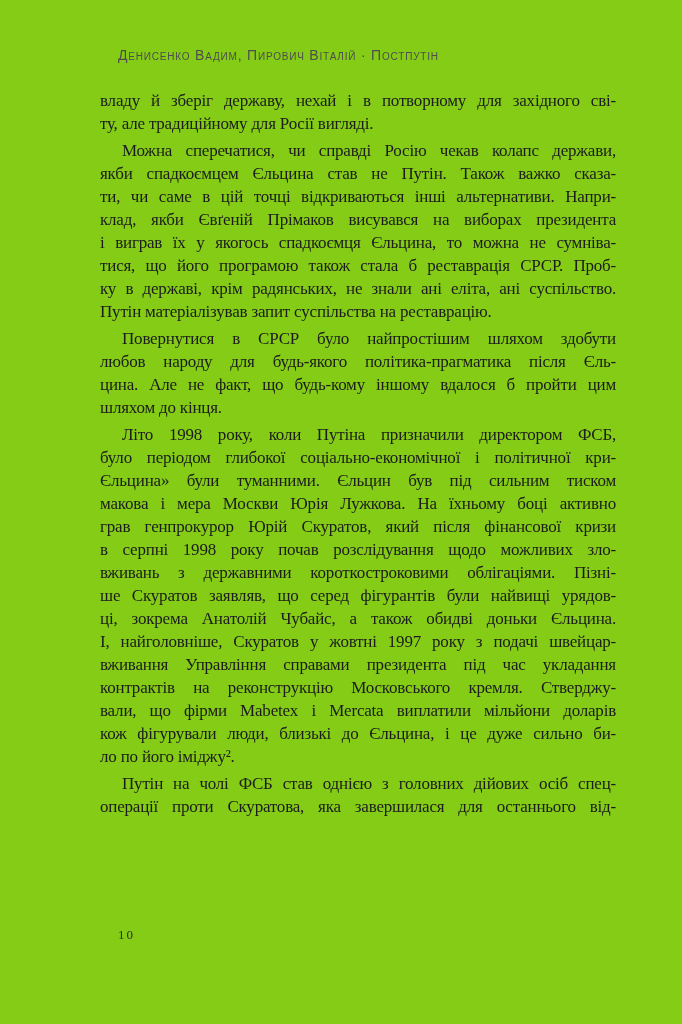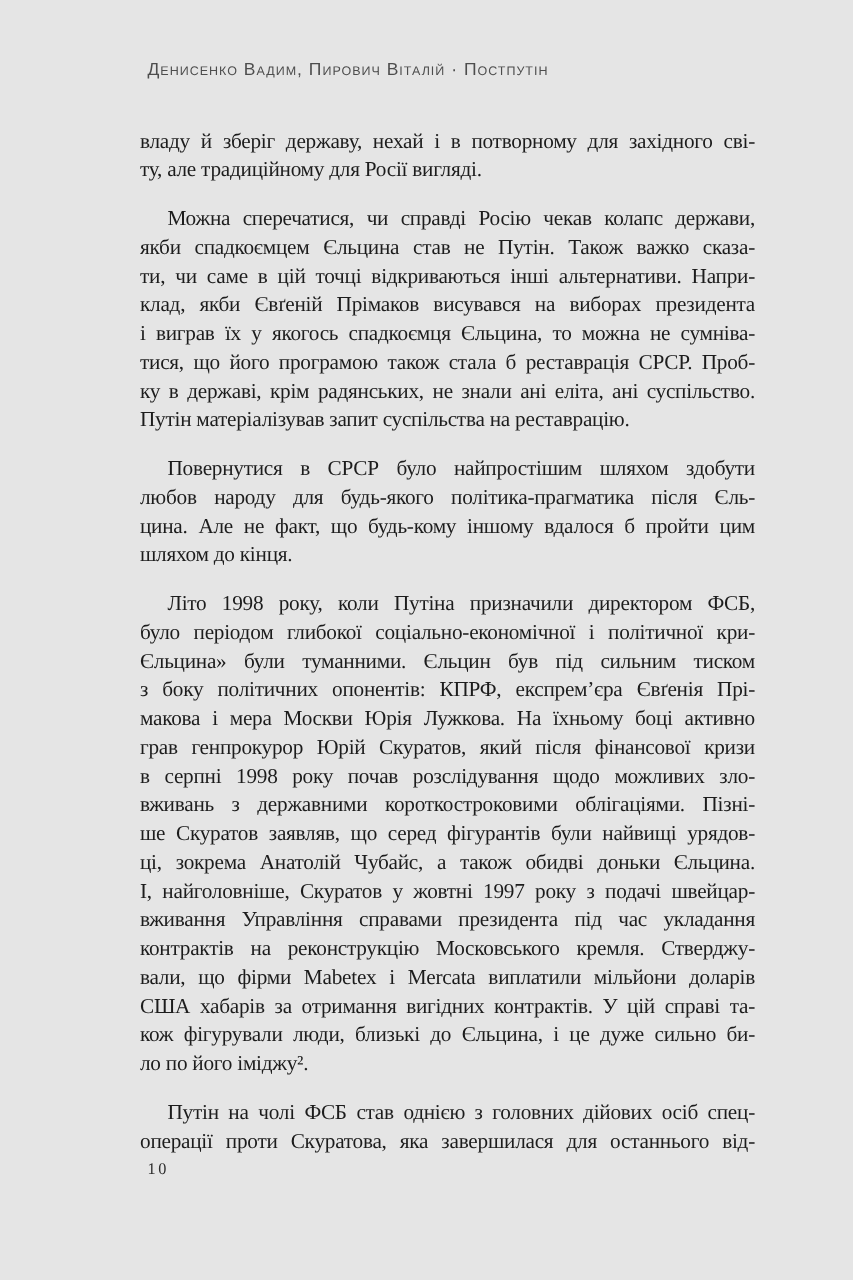--- a/index.html
+++ b/index.html
@@ -1,19 +1,19 @@
 <!DOCTYPE html>
 <html lang="uk"><head>
 <meta charset="utf-8">
 <style>
   html,body{margin:0;padding:0;background:#ffffff;}
   .page{
     position:relative;
     width:682px;height:1024px;
-    background:#e5e5e5;
+    background:#84cc16;
     overflow:hidden;
     font-family:"Liberation Serif",serif;
   }
   .running-head{
     position:absolute;
     left:118px;top:47px;
     font-family:"Liberation Sans",sans-serif;
     font-variant:small-caps;
     font-size:14px;
     letter-spacing:0.8px;
@@ -22,21 +22,21 @@
   }
   .body-text{
     position:absolute;
     left:96px;top:85px;
     width:524px;
     font-size:17px;
     line-height:23px;
     letter-spacing:-0.2px;
     color:#1c1c1c;
   }
-  .para{margin:16px;padding:0;}
+  .para{margin:4px;padding:0;}
   .line{
     text-align:justify;
     text-align-last:justify;
   }
   .line.final{
     text-align:right;
     text-align-last:left;
   }
   .line.indent{
     padding-left:22px;
@@ -73,32 +73,30 @@
       <div class="para">
         <div class="line indent">Повернутися в СРСР було найпростішим шляхом здобути</div>
         <div class="line">любов народу для будь-якого політика-прагматика після Єль-</div>
         <div class="line">цина. Але не факт, що будь-кому іншому вдалося б пройти цим</div>
         <div class="line final">шляхом до кінця.</div>
       </div>
       <div class="para">
         <div class="line indent">Літо 1998 року, коли Путіна призначили директором ФСБ,</div>
         <div class="line">було періодом глибокої соціально-економічної і політичної кри-</div>
         <div class="line">Єльцина» були туманними. Єльцин був під сильним тиском</div>
-        <div class="line">з боку політичних опонентів: КПРФ, експрем’єра Євґенія Прі-</div>
         <div class="line">макова і мера Москви Юрія Лужкова. На їхньому боці активно</div>
         <div class="line">грав генпрокурор Юрій Скуратов, який після фінансової кризи</div>
         <div class="line">в серпні 1998 року почав розслідування щодо можливих зло-</div>
         <div class="line">вживань з державними короткостроковими облігаціями. Пізні-</div>
         <div class="line">ше Скуратов заявляв, що серед фігурантів були найвищі урядов-</div>
         <div class="line">ці, зокрема Анатолій Чубайс, а також обидві доньки Єльцина.</div>
         <div class="line">І, найголовніше, Скуратов у жовтні 1997 року з подачі швейцар-</div>
         <div class="line">вживання Управління справами президента під час укладання</div>
         <div class="line">контрактів на реконструкцію Московського кремля. Стверджу-</div>
         <div class="line">вали, що фірми Mabetex і Mercata виплатили мільйони доларів</div>
-        <div class="line">США хабарів за отримання вигідних контрактів. У цій справі та-</div>
         <div class="line">кож фігурували люди, близькі до Єльцина, і це дуже сильно би-</div>
         <div class="line final">ло по його іміджу².</div>
       </div>
       <div class="para">
         <div class="line indent">Путін на чолі ФСБ став однією з головних дійових осіб спец-</div>
         <div class="line">операції проти Скуратова, яка завершилася для останнього від-</div>
       </div>
     </main>
 
   <div class="folio">10</div>

